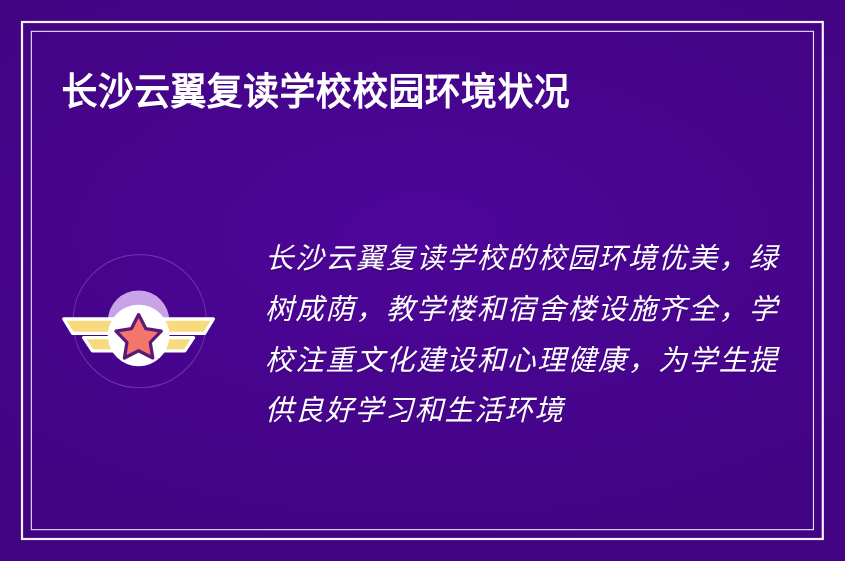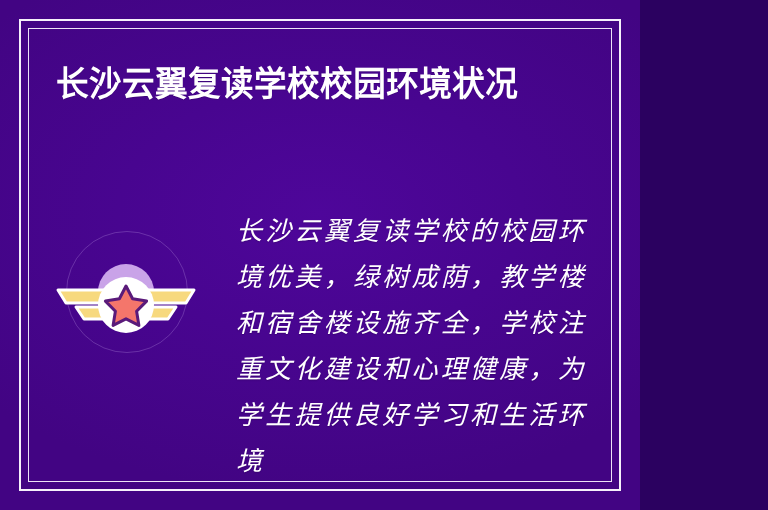--- a/index.html
+++ b/index.html
@@ -11,21 +11,21 @@
   body {
     width: 768px;
     height: 510px;
     overflow: hidden;
     font-family: "Liberation Sans", "DejaVu Sans", sans-serif;
   }
 
   
   .poster {
     position: relative;
-    width: 640px;
+    width: 768px;
     height: 510px;
     background: #4a0590;
     background-image:
       radial-gradient(ellipse 70% 55% at 50% 42%, #4e069a 0%, #480590 45%, #420483 100%);
     overflow: hidden;
   }
 
   
   .frame-outer {
     position: absolute;
@@ -98,21 +98,21 @@
     position: absolute;
     left: 0;
     top: 0;
     width: 148px;
     height: 150px;
   }
 
   
   .body-copy {
     flex: 1 1 auto;
-    margin: 3px;
+    margin: 8px;
     padding-left: 33px;
     color: #ffffff;
     font-family: "DejaVu Sans", "Liberation Sans", sans-serif;
     font-size: 26px;
     font-weight: 400;
     line-height: 46px;
     letter-spacing: 1.2px;
     text-align: justify;
     font-style: italic;
     text-shadow: 0 1px 1px rgba(40,0,80,0.35);

